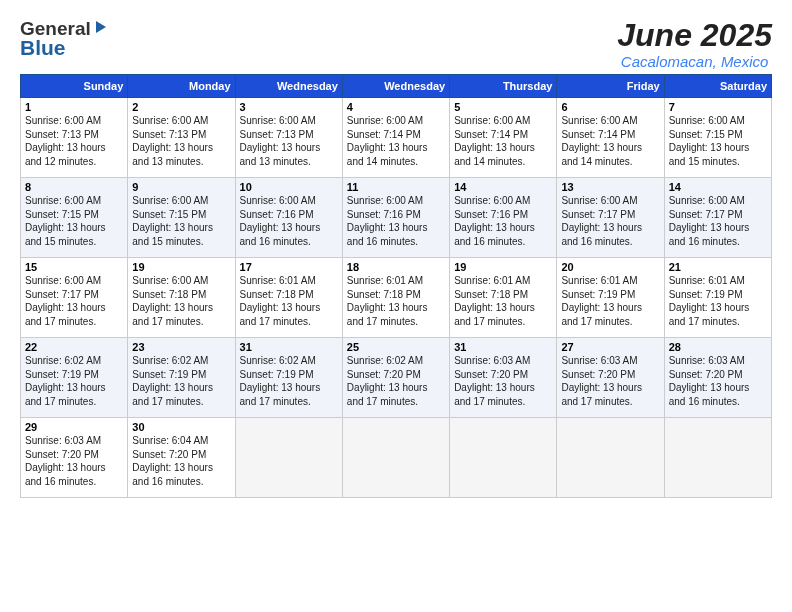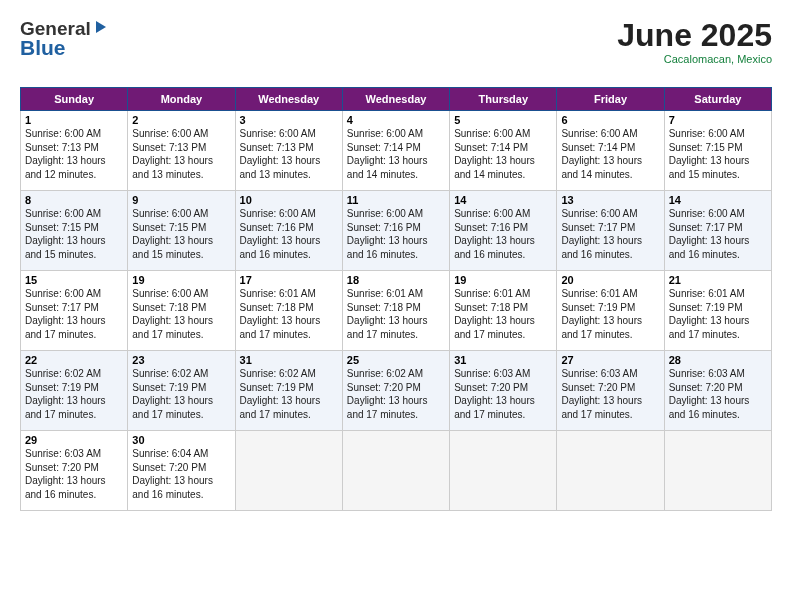--- a/index.html
+++ b/index.html
@@ -13,48 +13,48 @@
     .page {
       width: 792px;
       height: 612px;
       padding: 18px 20px 14px 20px;
       background: #fff;
     }
     .header {
       display: flex;
       justify-content: space-between;
       align-items: flex-start;
-      margin-bottom: 22px;
+      margin-bottom: 4px;
     }
     .logo {
       display: flex;
       flex-direction: column;
       align-items: flex-start;
     }
-    .title-block { text-align: right; }
+    .title-block { text-align: center; font-style: italic; }
     .month-title {
       font-size: 32px;
       font-weight: bold;
       color: #222;
       line-height: 1.1;
     }
     .location {
-      font-size: 11px;
-      color: #15803d;
+      font-size: 15px;
+      color: #3b82f6;
     }
     .calendar {
       width: 100%;
       border-collapse: collapse;
       font-size: 9.5px;
     }
     .calendar th {
-      background: #701a75;
+      background: #1d4ed8;
       color: #fff;
       padding: 5px 4px;
-      text-align: center;
+      text-align: right;
       font-size: 11px;
       font-weight: bold;
       border: 1px solid #1a5090;
     }
     .calendar td {
       border: 1px solid #ccc;
       vertical-align: top;
       padding: 3px 4px;
       width: 107px;
       height: 80px;

